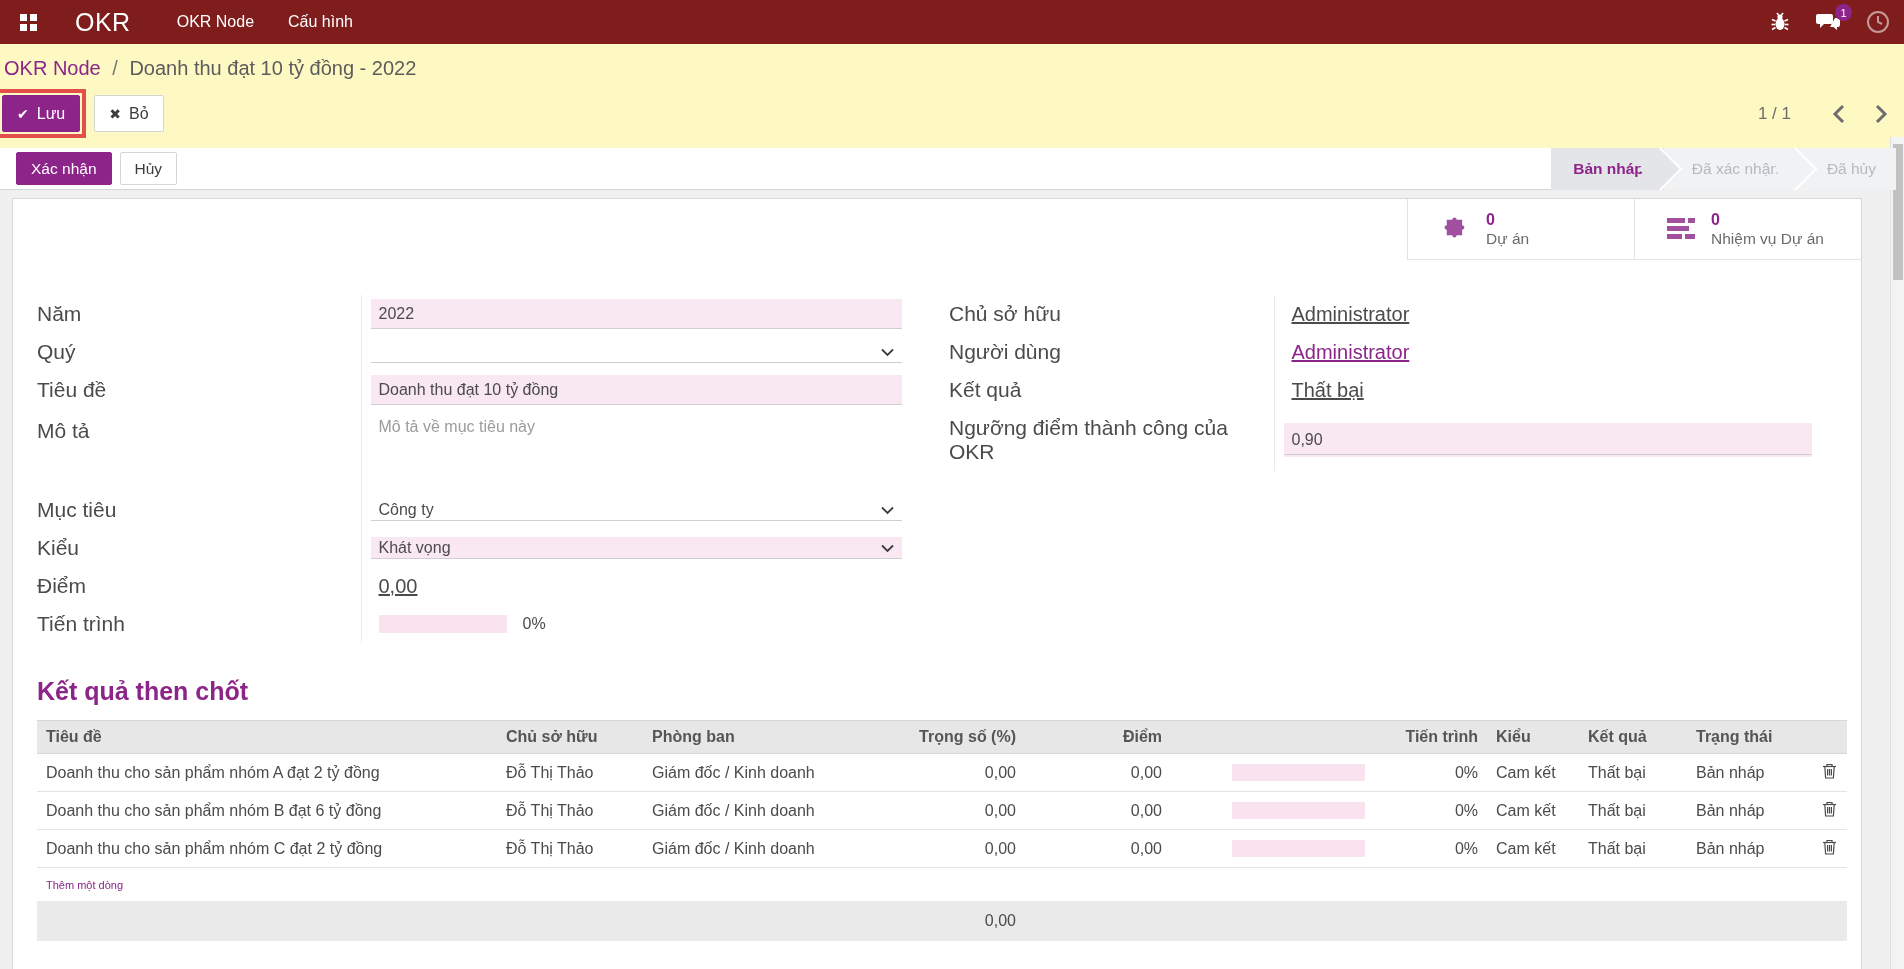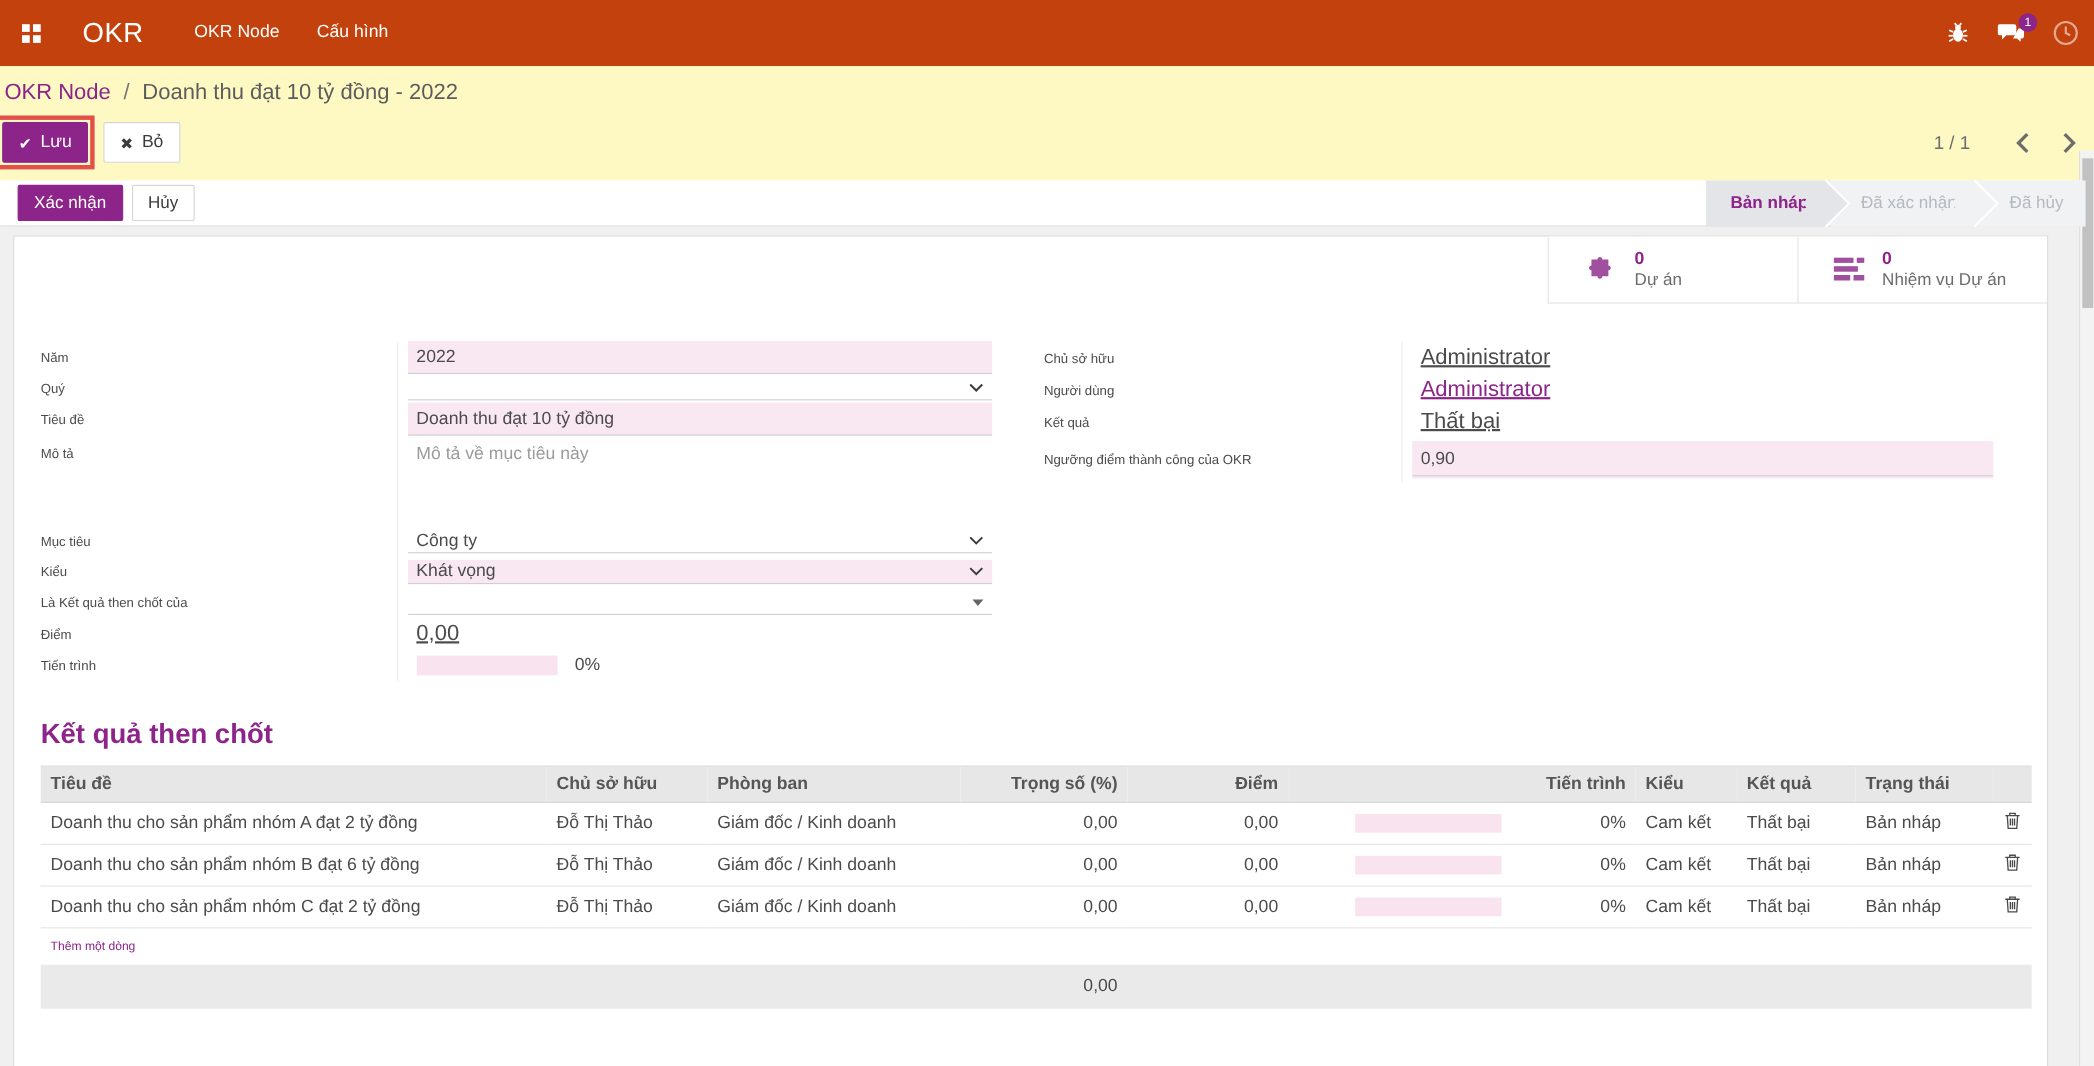--- a/index.html
+++ b/index.html
@@ -1,20 +1,20 @@
 <!DOCTYPE html>
 <html><head>
 <meta charset="utf-8">
 <style>
   * { margin:0; padding:0; box-sizing:border-box; }
   html,body { width:1904px; height:969px; overflow:hidden;
     font-family:"Liberation Sans", sans-serif; background:#f0f0f0; color:#4b4b4b; }
 
   
-  .navbar { height:60px; background:#c2410c; display:flex; align-items:center; color:#fff; padding:0 14px; }
+  .navbar { height:44px; background:#7f1d1d; display:flex; align-items:center; color:#fff; padding:0 14px; }
   .apps-grid { width:17px; height:17px; display:grid; grid-template-columns:7px 7px; grid-template-rows:7px 7px; gap:3px; margin:0 14px 0 6px; cursor:pointer; }
   .apps-grid span { background:#fff; }
   .brand { font-size:25px; font-weight:400; letter-spacing:.5px; margin:0 46px 0 24px; }
   .nav-menu { display:flex; gap:34px; font-size:16px; }
   .nav-menu .nav-item { cursor:pointer; }
   .nav-right { margin-left:auto; display:flex; align-items:center; gap:26px; }
   .nav-icon { position:relative; display:flex; align-items:center; cursor:pointer; }
   .badge { position:absolute; top:-8px; right:-12px; min-width:17px; height:17px; border-radius:50%;
     background:#8c2489; color:#fff; font-size:11px; display:flex; align-items:center; justify-content:center; padding:0 4px; }
   .user-menu { display:flex; align-items:center; gap:9px; font-size:16px; cursor:pointer; }
@@ -57,21 +57,21 @@
   .sheet { background:#fff; border:1px solid #d8d8d8; width:1850px; height:1100px; position:relative; }
   .button-box { position:absolute; top:0; right:0; display:flex; height:61px; }
   .stat-btn { width:227px; border-left:1px solid #e3e3e3; border-bottom:1px solid #e3e3e3; display:flex; align-items:center; gap:16px; padding-left:32px; cursor:pointer; background:#fff; }
   .stat-btn .stat-text { display:flex; flex-direction:column; line-height:19px; }
   .stat-btn .stat-value { color:#8c2489; font-size:16px; font-weight:bold; }
   .stat-btn .stat-label { color:#6b6b6b; font-size:15.5px; }
 
   .form-area { display:flex; padding:96px 0 0 24px; }
   .fgroup { border-collapse:collapse; }
   .fgroup td { vertical-align:middle; }
-  .fgroup .lbl { width:324px; font-size:12px; color:#4b4b4b; padding:7px 0; }
+  .fgroup .lbl { width:324px; font-size:21px; color:#4b4b4b; padding:7px 0; }
   .fgroup .val { border-left:1px solid #ebebeb; padding:3px 0 3px 9px; }
   .fgroup-left .val { width:541px; }
   .fgroup-right .lbl { width:325px; }
   .fgroup-right .val { width:538px; }
   .fgroup-right { margin-left:47px; align-self:flex-start; }
 
   .fld { position:relative; width:100%; height:22px; display:flex; align-items:center; }
   .fld input { width:100%; height:30px; border:0; border-bottom:1px solid #cfcfcf; font-size:16px;
     font-family:"Liberation Sans",sans-serif; color:#4b4b4b; background:transparent; padding:0 8px; outline:none; }
   .fld.pink input, .fld.pink { background:#f9e7f2; }
@@ -276,29 +276,20 @@
           </td>
         </tr>
         <tr>
           <td class="lbl">Kiểu</td>
           <td class="val">
             <div class="fld selectlike pink">
               <span>Khát vọng</span>
               <span class="chev"><svg width="13" height="9" viewBox="0 0 13 9" fill="none" stroke="#3c3c3c" stroke-width="1.8">
                       <path d="M1 1.5 L6.5 7 L12 1.5"></path>
                     </svg></span>
-            </div>
-          </td>
-        </tr>
-        <tr>
-          <td class="lbl">Là Kết quả then chốt của</td>
-          <td class="val">
-            <div class="fld selectlike">
-              <span></span>
-              <span class="caret"></span>
             </div>
           </td>
         </tr>
         <tr class="row-gap">
           <td class="lbl">Điểm</td>
           <td class="val">
                 <div class="plain-val">0,00</div>
               </td>
         </tr>
         <tr>

